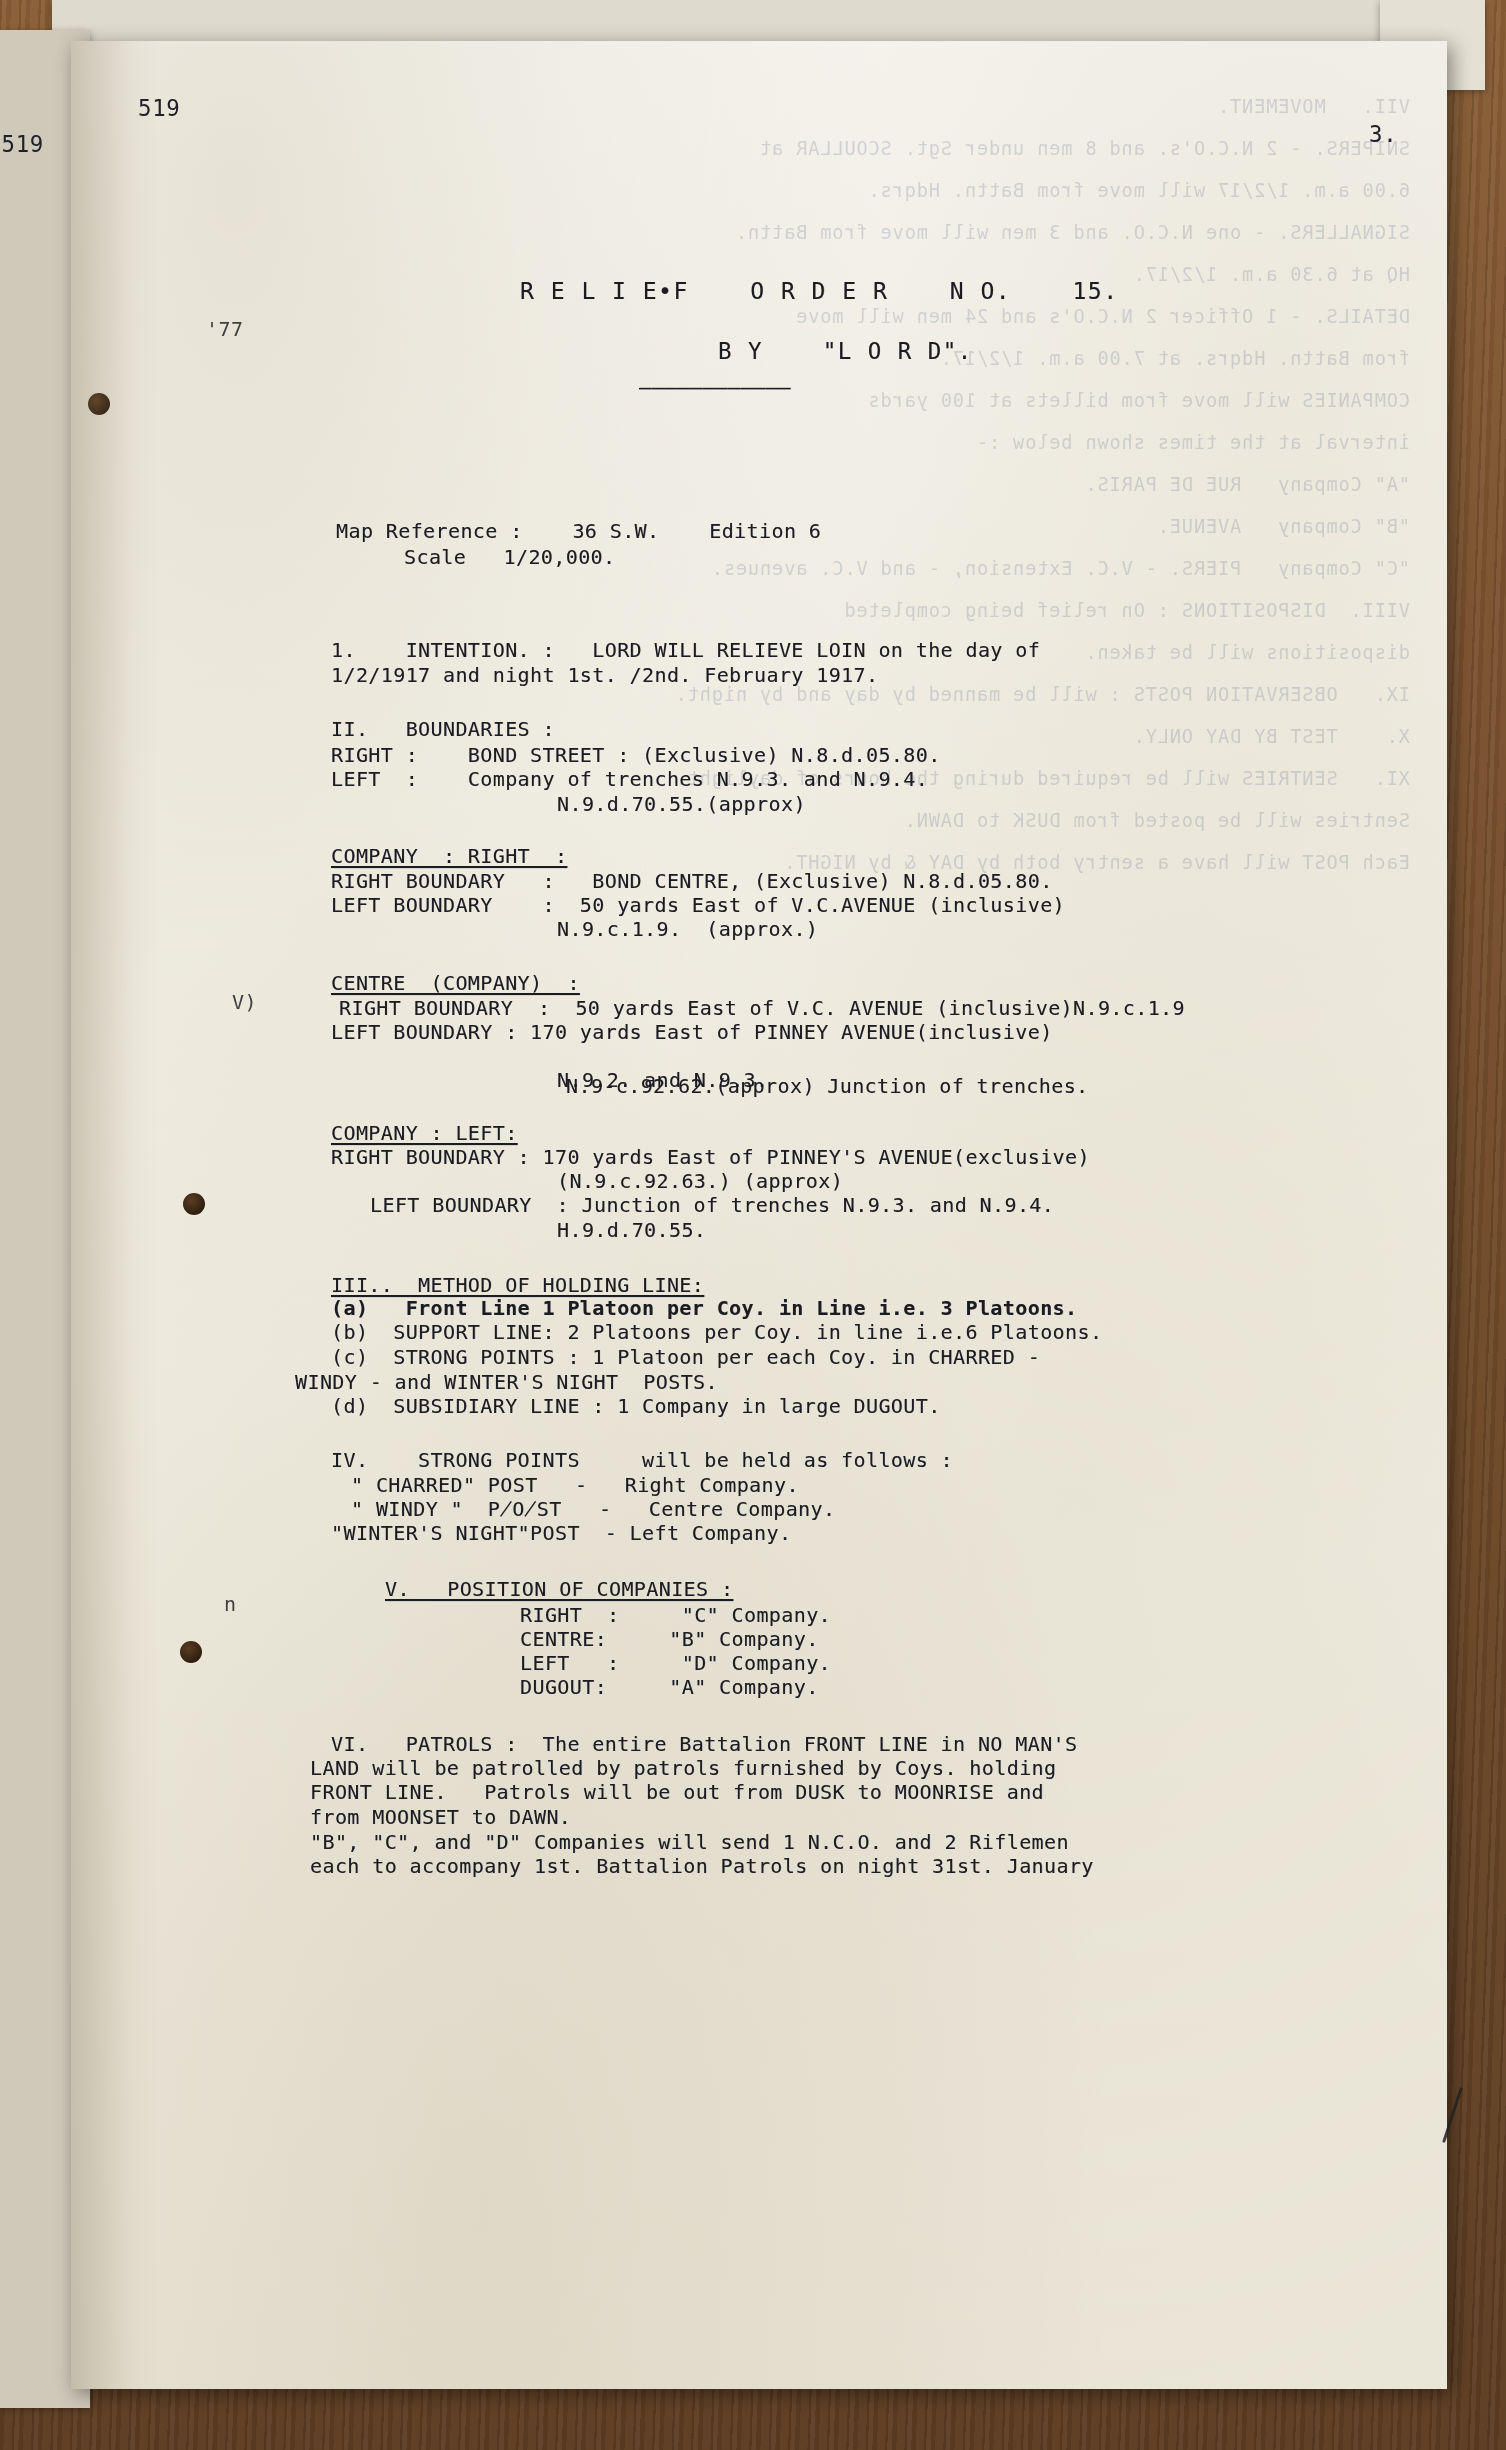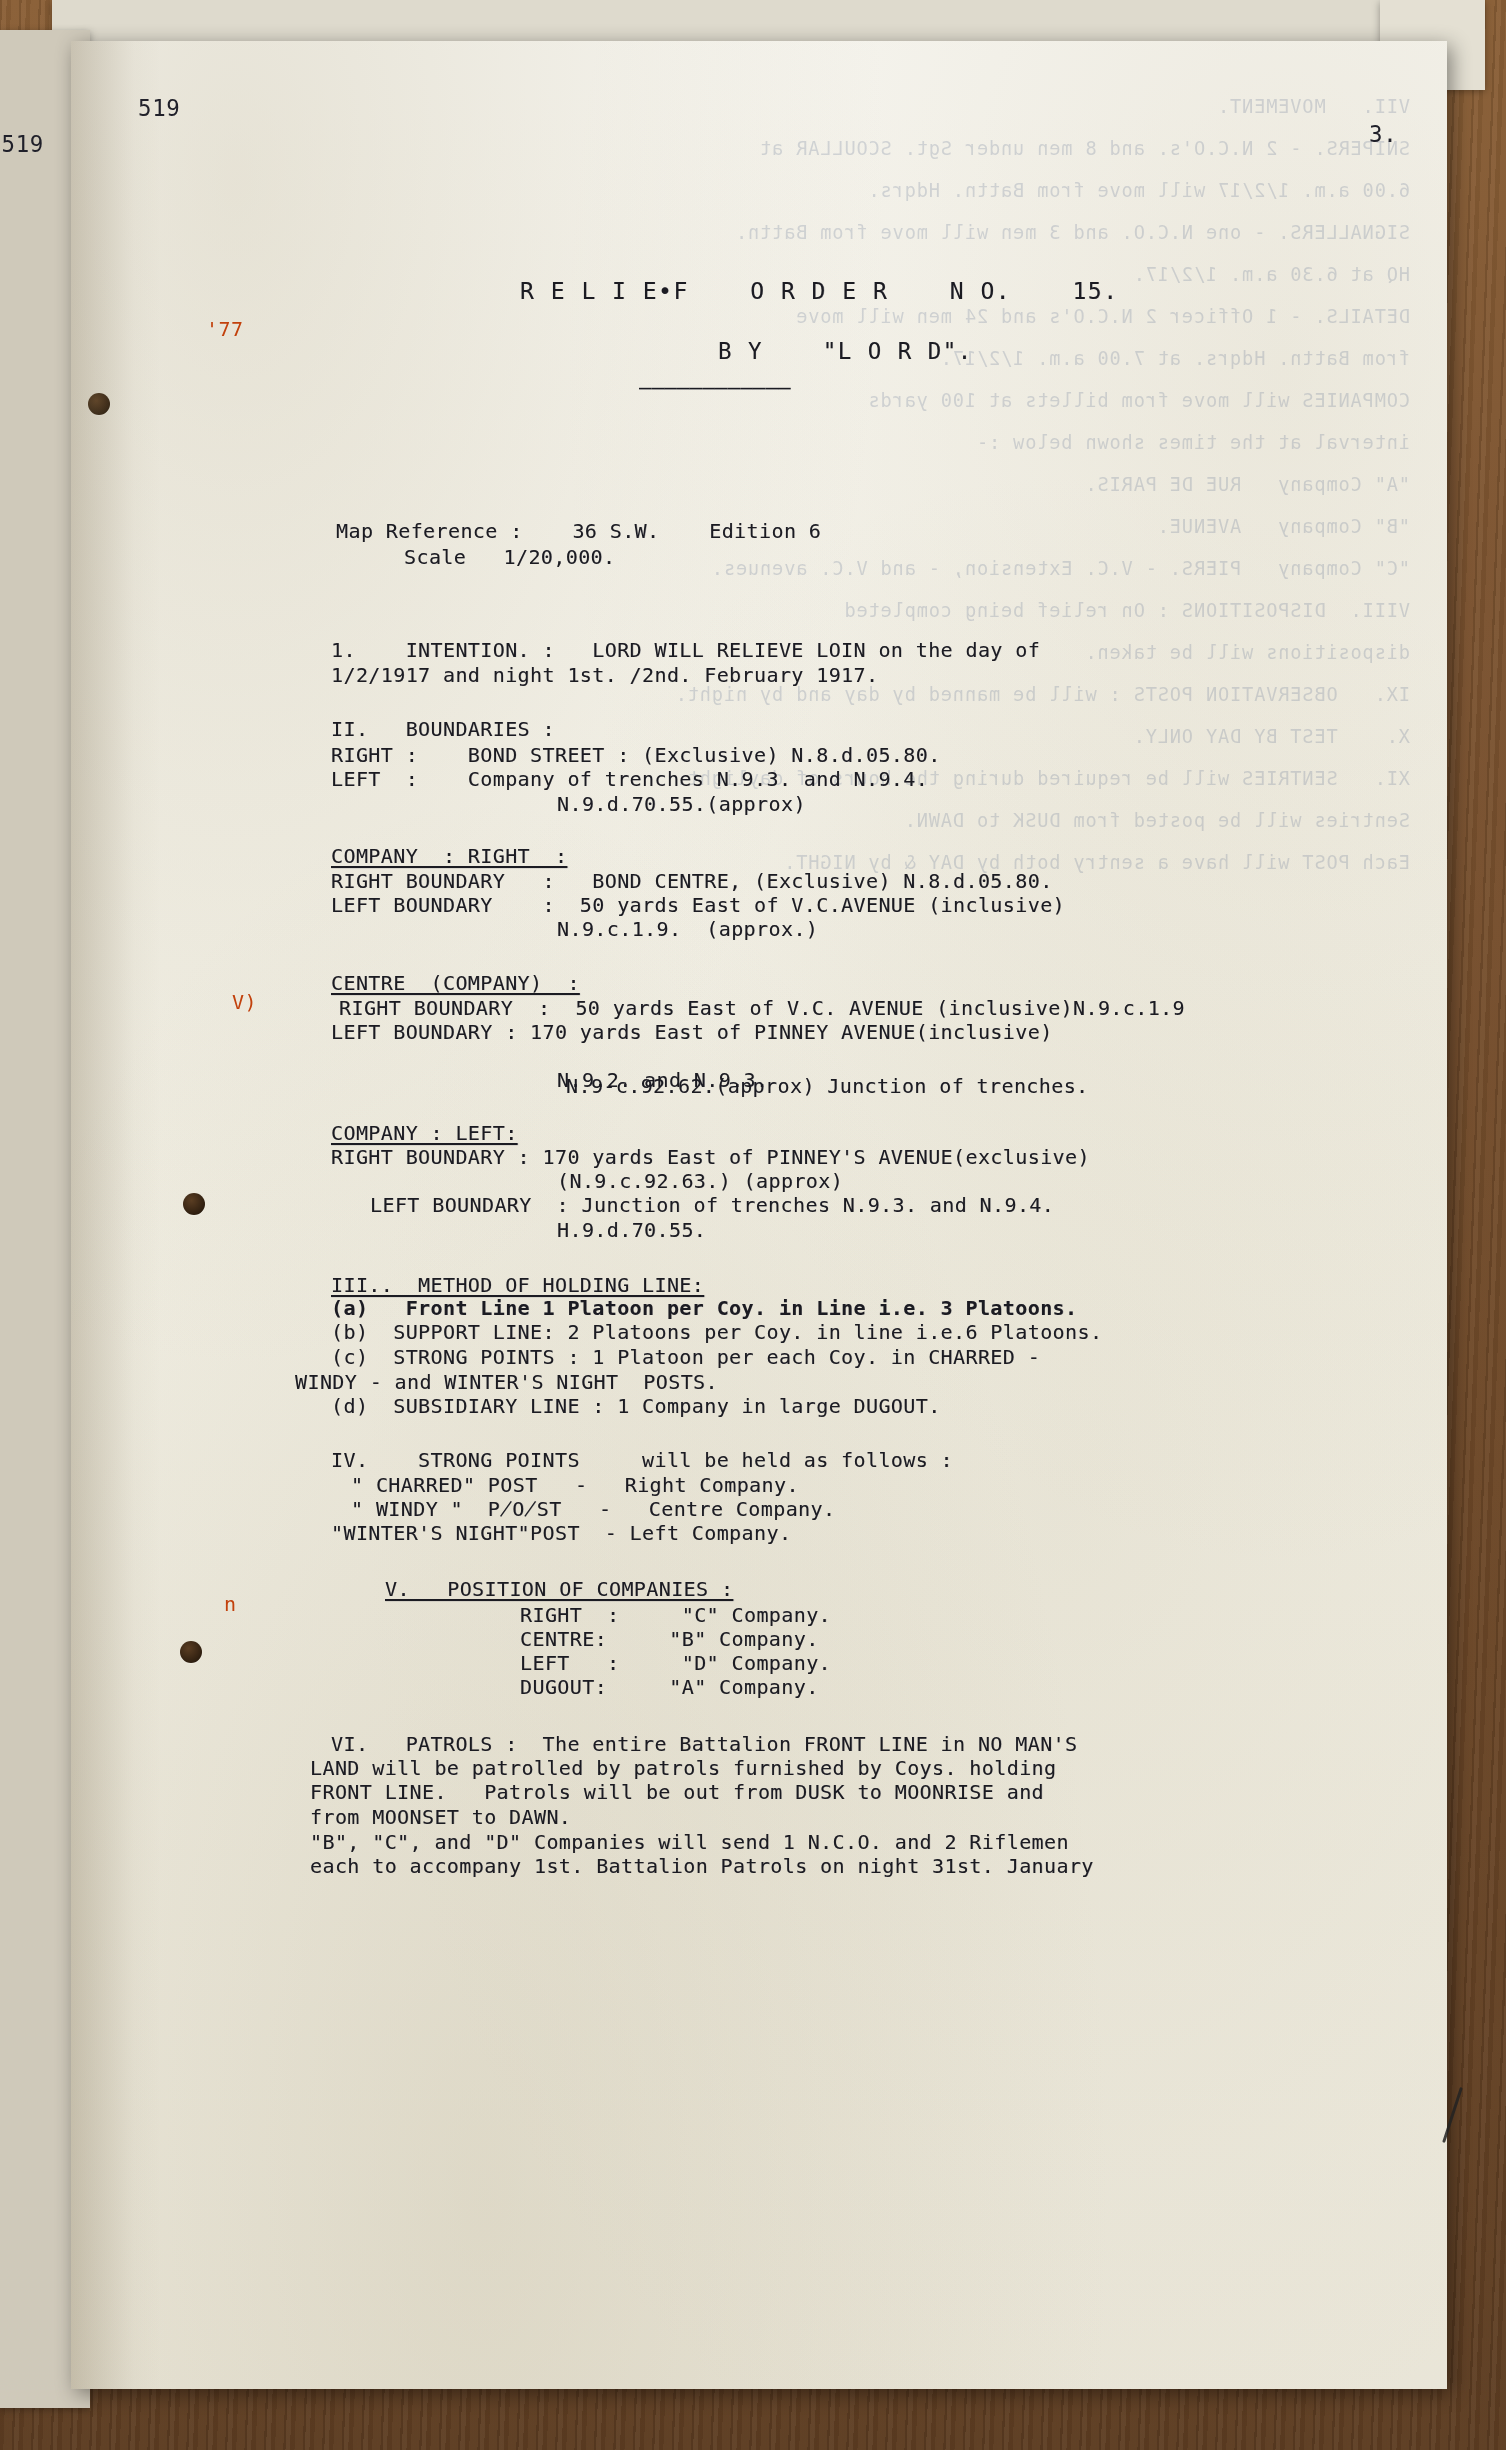--- a/index.html
+++ b/index.html
@@ -116,21 +116,21 @@
   .u { text-decoration: underline; text-underline-offset: 3px; }
   .folio {
     position: absolute;
     font-size: 22.4px;
     letter-spacing: 0.7px;
     color: #20202a;
   }
   .marginnote {
     position: absolute;
     font-size: 20px;
-    color: #c2410c;
+    color: #404040;
     white-space: pre;
   }
   .edge-folio {
     position: absolute;
     left: 1.5px; top: 131px;
     font-size: 22.4px;
     color: #20202a;
     letter-spacing: 0.7px;
   }
   .edge-mark {

